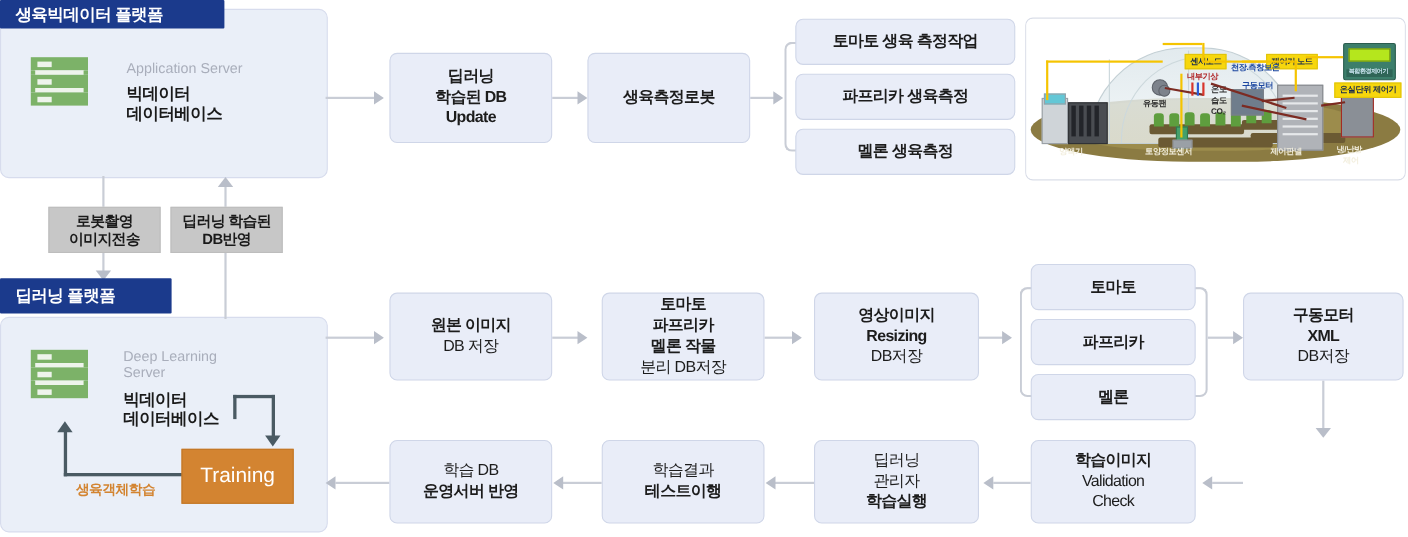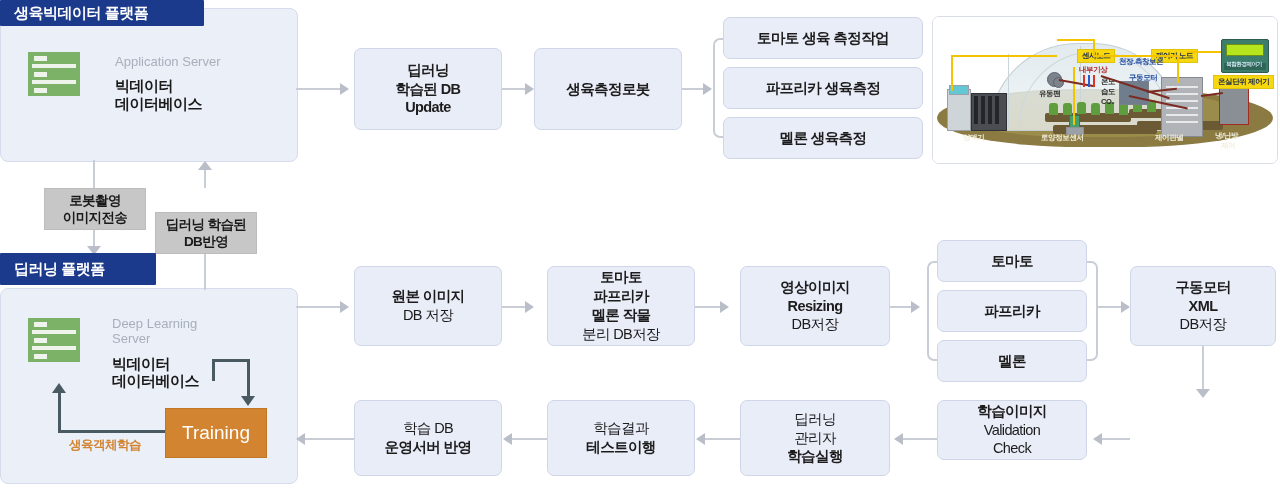--- a/index.html
+++ b/index.html
@@ -274,21 +274,21 @@
   <div class="gbox" style="left:44px;top:188px;width:100px;height:40px;">
     <div>
       <div>로봇촬영</div>
       <div>이미지전송</div>
     </div>
   </div>
   <div class="ln ln-v" style="left:93px;top:228px;height:19px;"></div>
   <div class="arw arw-d" style="left:87px;top:246px;"></div>
 
   <div class="ln ln-v" style="left:204px;top:228px;height:62px;"></div>
-  <div class="gbox" style="left:155px;top:188px;width:100px;height:40px;margin-top:24px;">
+  <div class="gbox" style="left:155px;top:188px;width:100px;height:40px;">
     <div>
       <div>딥러닝 학습된</div>
       <div>DB반영</div>
     </div>
   </div>
   <div class="ln ln-v" style="left:204px;top:170px;height:18px;"></div>
   <div class="arw arw-u" style="left:198px;top:161px;"></div>
 
   <div class="ln ln-h" style="left:296px;top:88px;width:44px;"></div>
   <div class="arw arw-r" style="left:340px;top:83px;"></div>
@@ -479,21 +479,21 @@
     </div>
   </div>
 
   <div class="ln ln-v" style="left:1202px;top:346px;height:44px;"></div>
   <div class="arw arw-d" style="left:1196px;top:389px;"></div>
 
 
   <div class="ln ln-h" style="left:1102px;top:438px;width:28px;"></div>
   <div class="arw arw-l" style="left:1093px;top:433px;"></div>
 
-  <div class="pbox" style="left:937px;top:400px;width:150px;height:60px;">
+  <div class="pbox" style="left:937px;top:400px;width:150px;height:76px;">
     <div>
       <div class="b">학습이미지</div>
       <div class="n">Validation</div>
       <div class="n">Check</div>
     </div>
   </div>
 
   <div class="ln ln-h" style="left:903px;top:438px;width:34px;"></div>
   <div class="arw arw-l" style="left:894px;top:433px;"></div>
 

